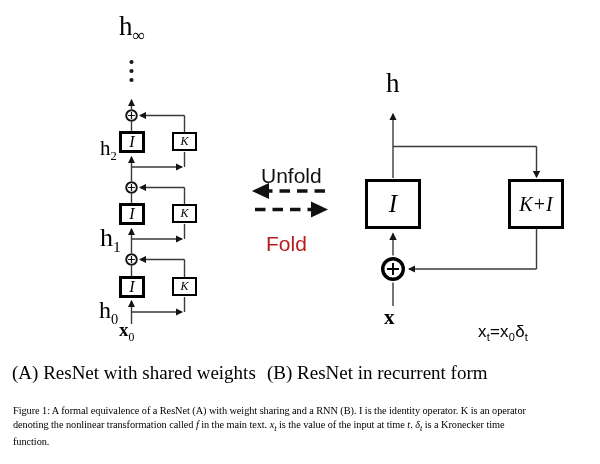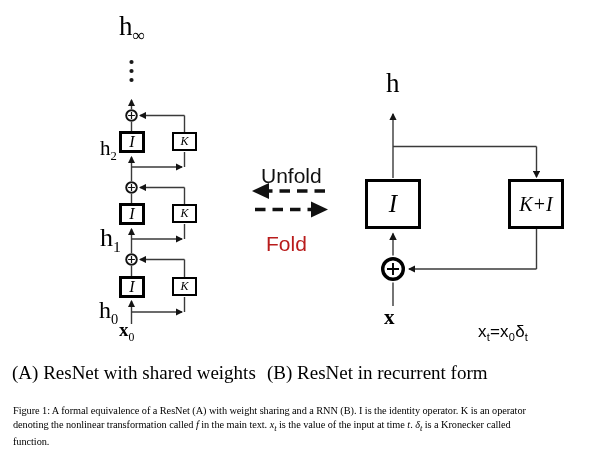--- a/index.html
+++ b/index.html
@@ -155,17 +155,17 @@
 
   <div class="lbl serif" id="lbl-h">h</div>
   <div class="lbl serif b" id="lbl-x">x</div>
   <div class="lbl sans" id="eq"><span>x</span><sub>t</sub><span>=</span><span>x</span><sub>0</sub><span>δ</span><sub>t</sub></div>
 
   <div class="cap serif" id="cap-a">(A) ResNet with shared weights</div>
   <div class="cap serif" id="cap-b">(B) ResNet in recurrent form</div>
 
   <div class="figcap serif">
     <span>Figure 1: A formal equivalence of a ResNet (A) with weight sharing and a RNN (B). I is the identity operator. K is an operator</span><br>
-    <span><span>denoting the nonlinear transformation called </span><i>f</i><span> in the main text. </span><i>x</i><sub><i>t</i></sub><span> is the value of the input at time </span><i>t</i><span>. </span><i>δ</i><sub><i>t</i></sub><span> is a Kronecker called</span></span><br>
+    <span><span>denoting the nonlinear transformation called </span><i>f</i><span> in the main text. </span><i>x</i><sub><i>t</i></sub><span> is the value of the input at time </span><i>t</i><span>. </span><i>δ</i><sub><i>t</i></sub><span> is a Kronecker time</span></span><br>
     <span>function.</span>
   </div>
 
 </div>
 
 </body></html>

